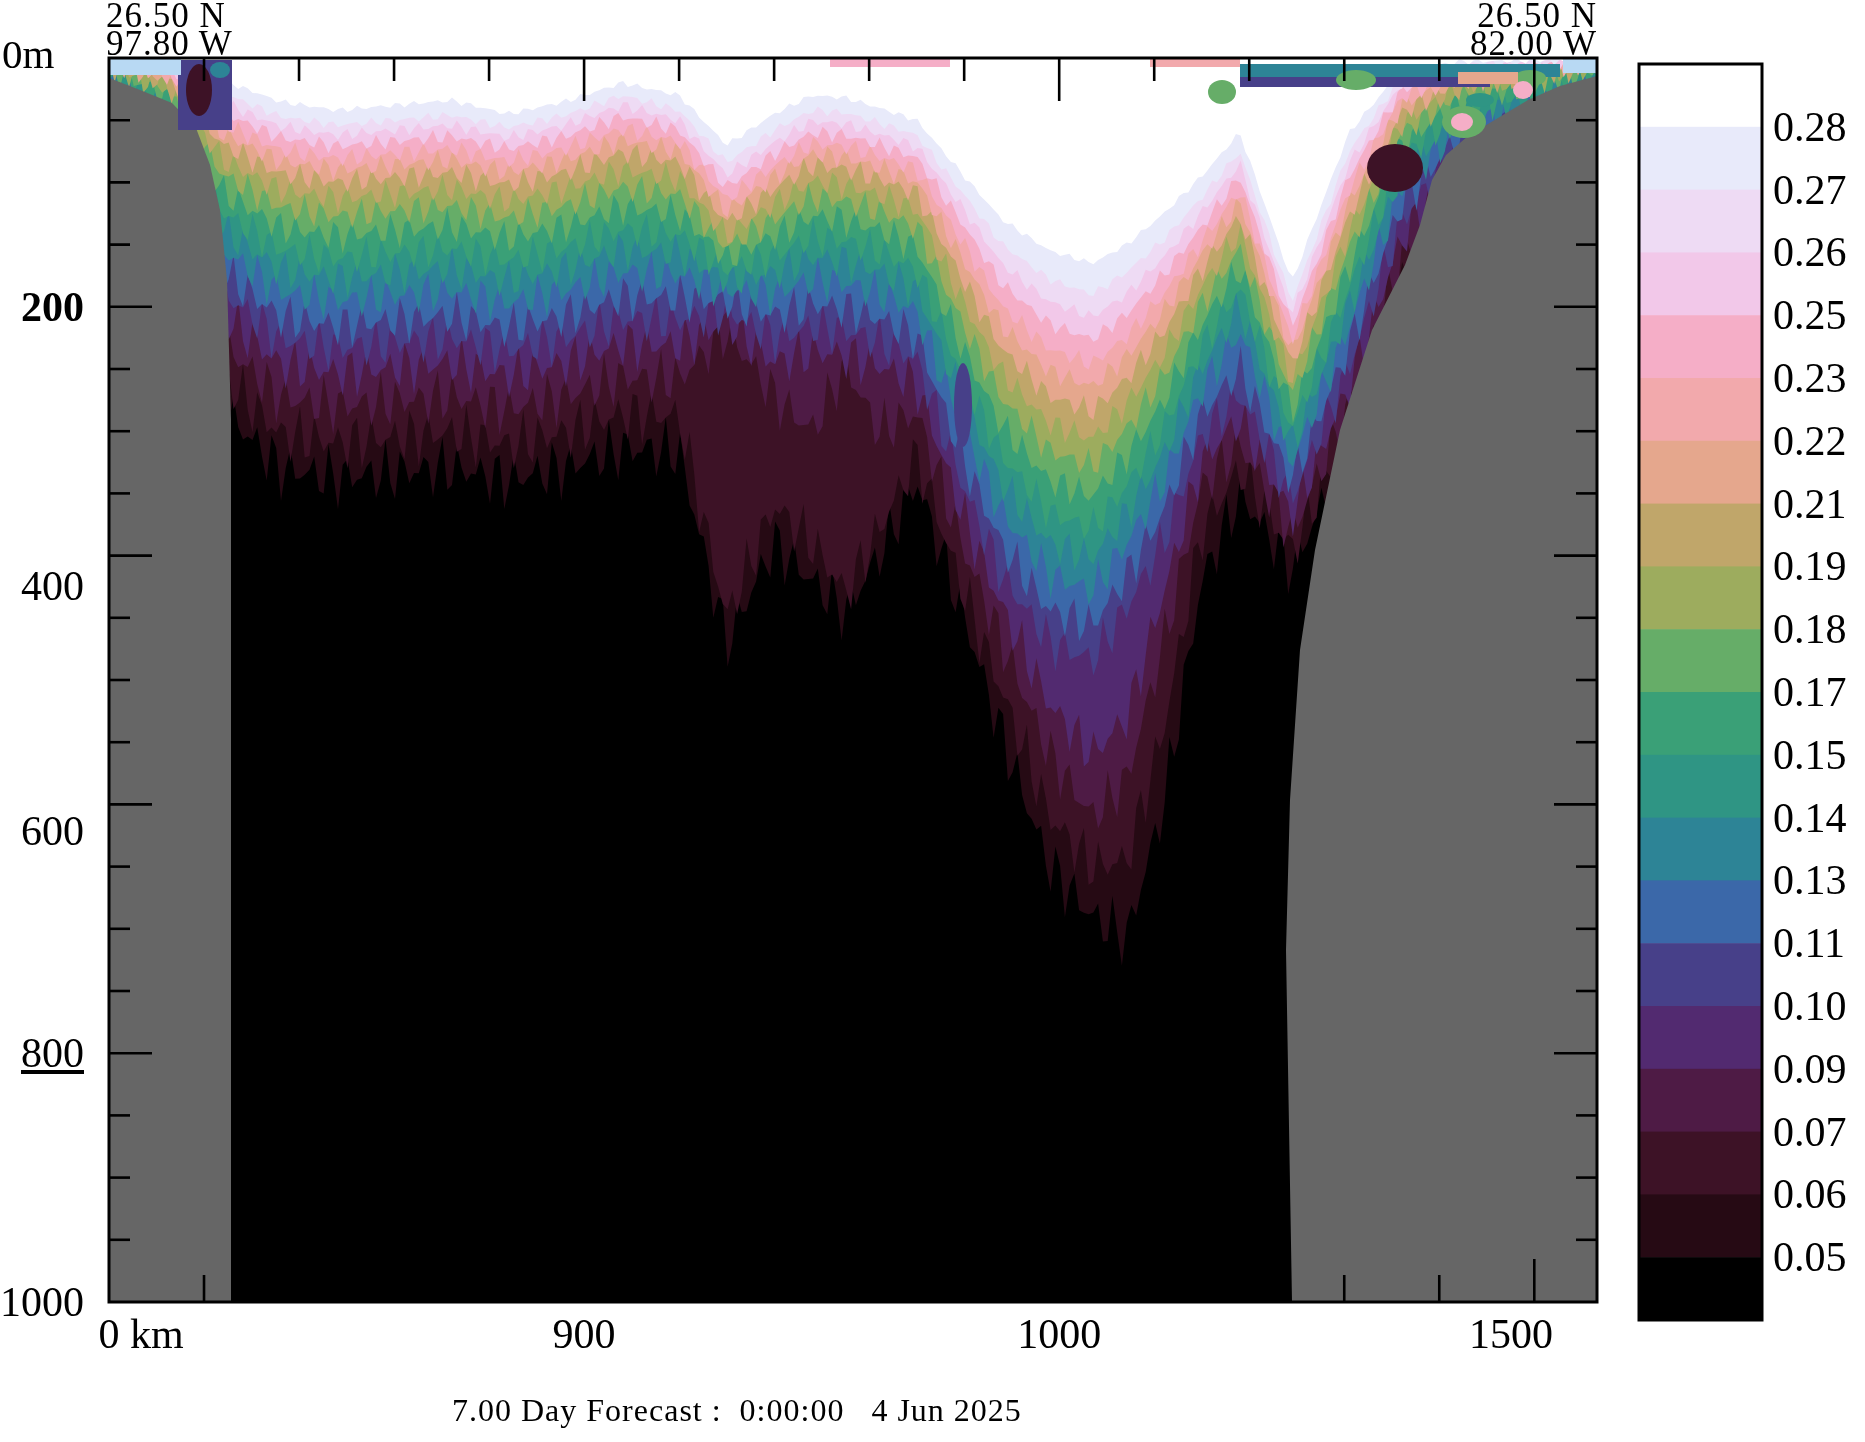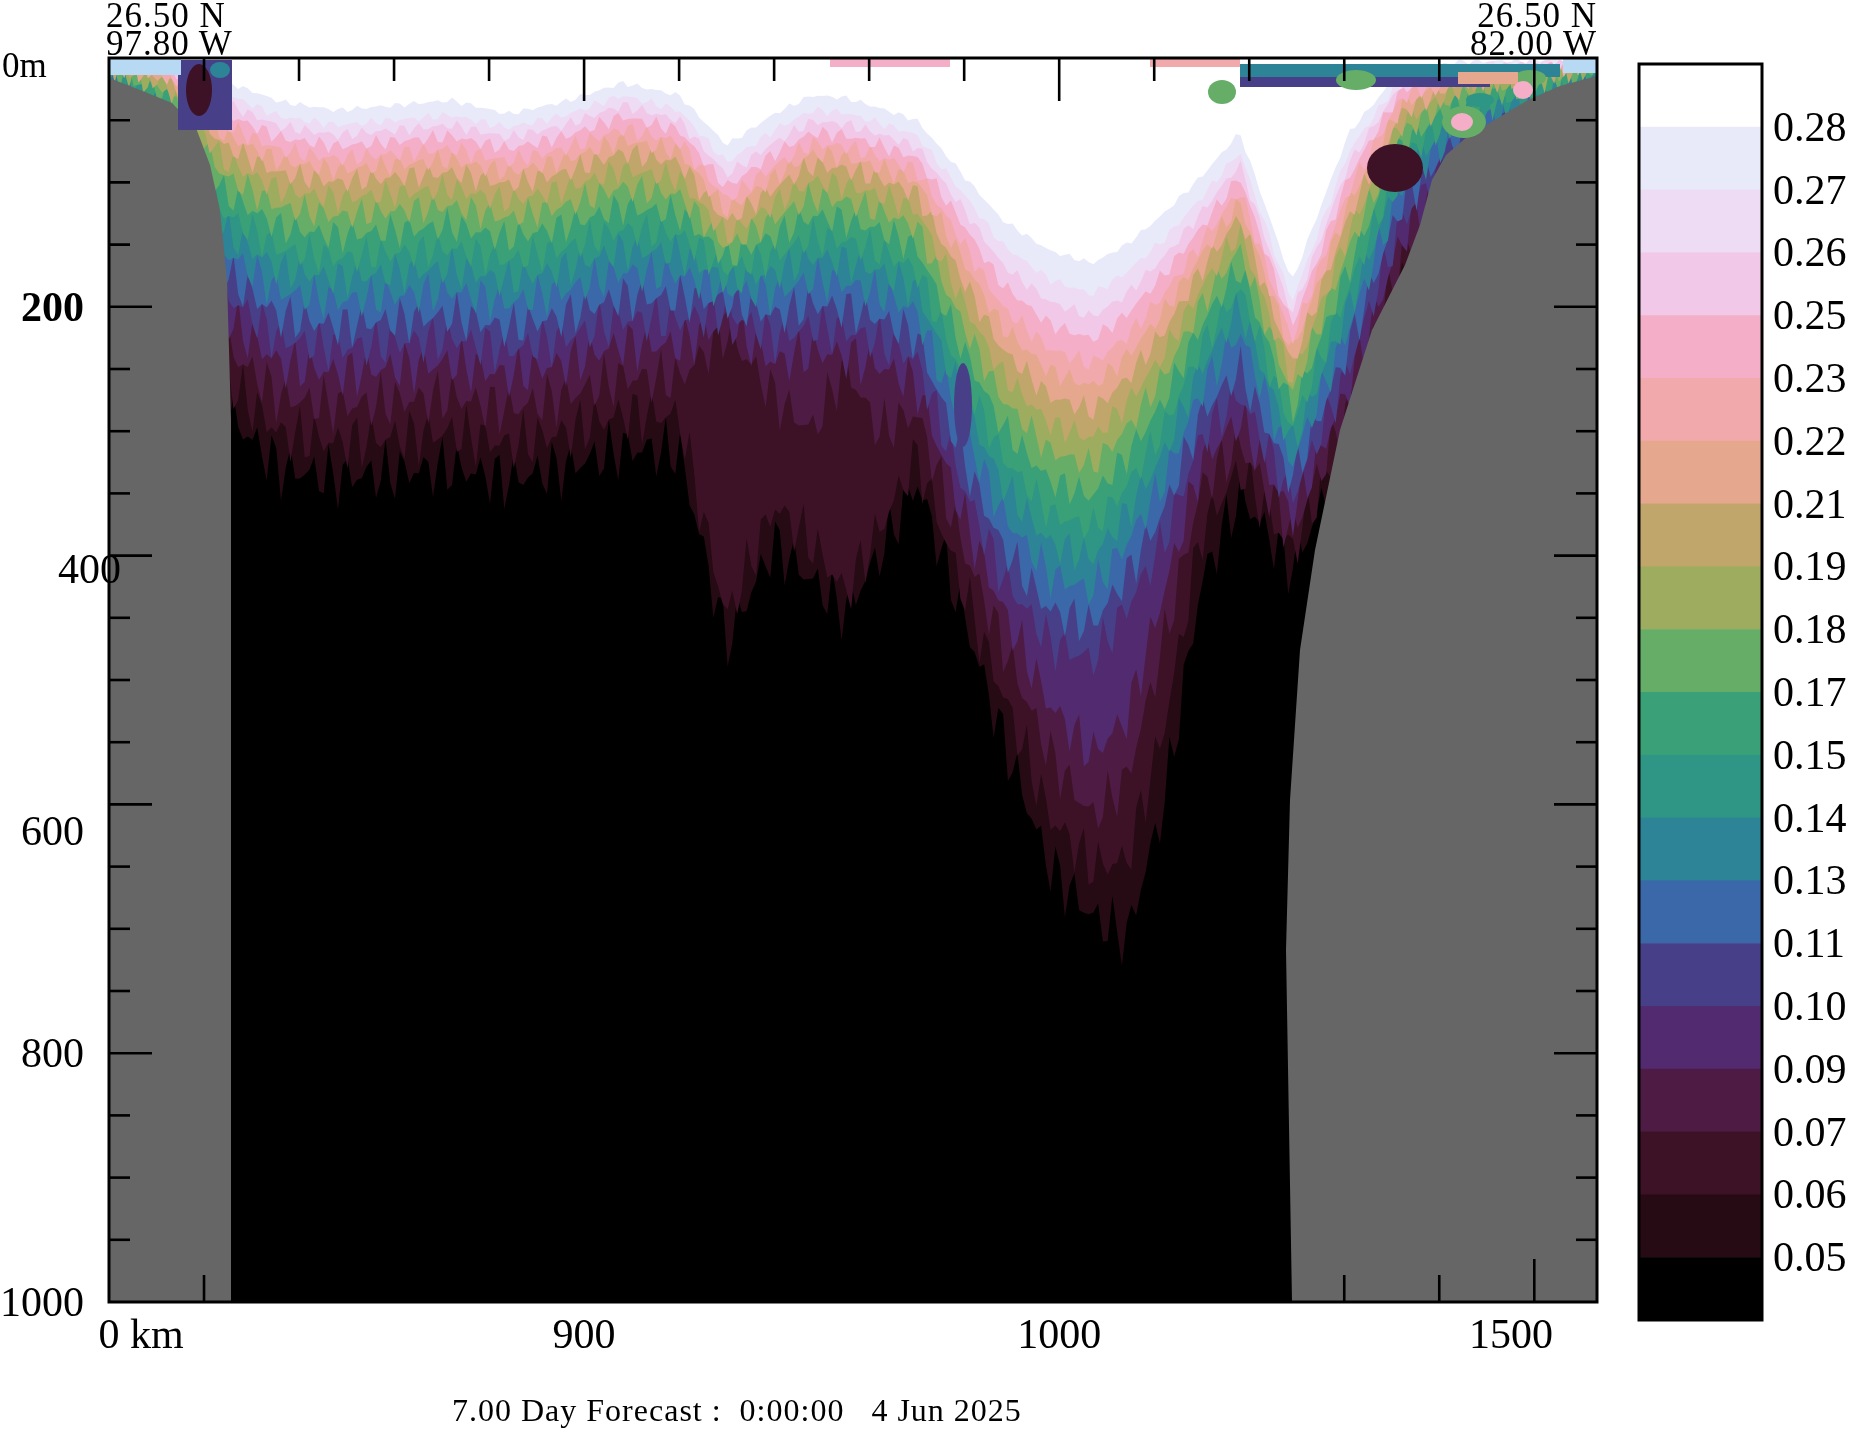--- a/index.html
+++ b/index.html
@@ -3,21 +3,21 @@
 <meta charset="utf-8">
 <style>
   html,body{margin:0;padding:0;background:#ffffff;}
   #wrap{position:relative;width:1865px;height:1442px;background:#ffffff;overflow:hidden;
         font-family:"Liberation Serif","DejaVu Serif",serif;border-radius:16px;}
   #plot-svg{position:absolute;left:0;top:0;}
   .lbl{position:absolute;color:#000;font-family:"Liberation Serif","DejaVu Serif",serif;}
   .coord{font-size:35px;line-height:28px;letter-spacing:1px;}
   .coord-left{left:106px;top:2px;text-align:left;}
   .coord-right{left:1340px;top:2px;width:257px;text-align:right;}
-  .zerom{left:2px;top:46px;font-size:35px;}
+  .zerom{left:2px;top:30px;font-size:41px;}
   .axis-num{font-size:42px;height:44px;line-height:44px;}
   .depth-num{width:84px;text-align:right;left:0;}
   .x-num{width:220px;text-align:center;top:1312px;}
   .cb-num{left:1773px;width:120px;text-align:left;}
   .caption{left:452px;top:1392px;font-size:32px;white-space:pre;letter-spacing:1px;}
 </style>
 </head>
 <body>
 
 <div id="wrap">
@@ -178,23 +178,23 @@
 
   <div class="lbl coord coord-right">
     <div>26.50 N</div>
     <div>82.00 W</div>
   </div>
 
   <div class="lbl zerom">0m</div>
 
   <div id="gen-labels">
       <div class="lbl axis-num depth-num" style="top: 284.8px; font-weight: bold;">200</div>
-      <div class="lbl axis-num depth-num" style="top: 547px; padding-left: 37px;">400</div>
+      <div class="lbl axis-num depth-num" style="top: 564px;">400</div>
       <div class="lbl axis-num depth-num" style="top: 809px;">600</div>
-      <div class="lbl axis-num depth-num" style="top: 1031.2px;">800</div>
+      <div class="lbl axis-num depth-num" style="top: 1031.2px; text-decoration: underline;">800</div>
       <div class="lbl axis-num depth-num" style="top: 1280px;">1000</div>
       <div class="lbl axis-num x-num" style="left: 31px;">0 km</div>
       <div class="lbl axis-num x-num" style="left: 474.096px;">900</div>
       <div class="lbl axis-num x-num" style="left: 949.192px;">1000</div>
       <div class="lbl axis-num x-num" style="left: 1401px;">1500</div>
       <div class="lbl axis-num cb-num" style="top: 104.8px;">0.28</div>
       <div class="lbl axis-num cb-num" style="top: 167.6px;">0.27</div>
       <div class="lbl axis-num cb-num" style="top: 230.4px;">0.26</div>
       <div class="lbl axis-num cb-num" style="top: 293.2px;">0.25</div>
       <div class="lbl axis-num cb-num" style="top: 356px;">0.23</div>

